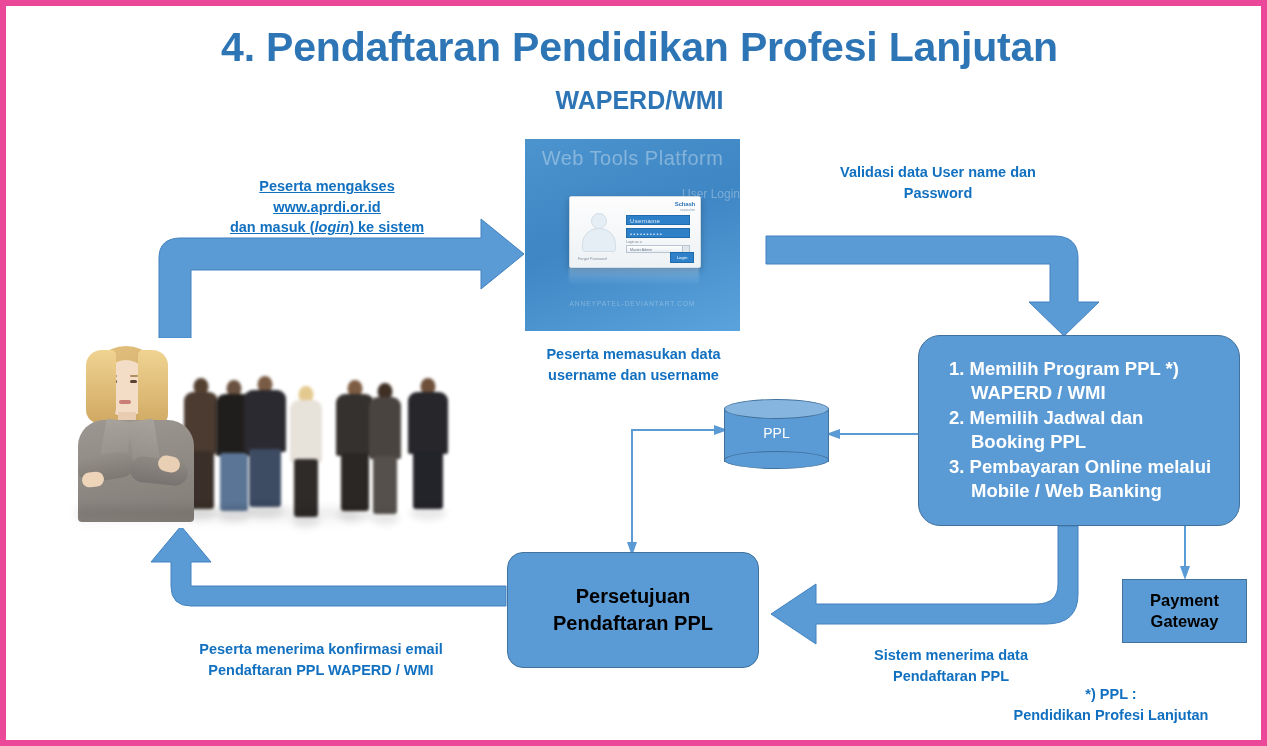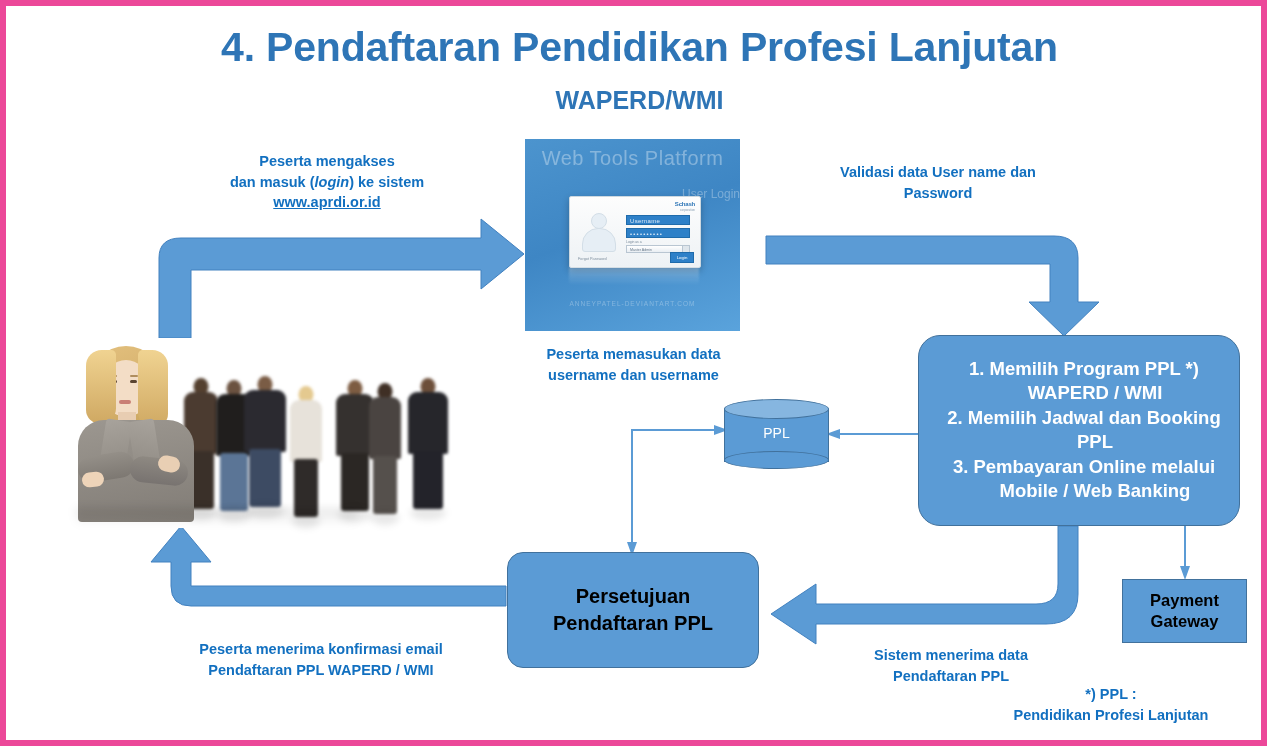--- a/index.html
+++ b/index.html
@@ -59,29 +59,28 @@
     left: 912px; top: 329px;
     width: 322px; height: 191px;
     background: #5B9BD5;
     border: 1px solid #41719C;
     border-radius: 22px;
     box-sizing: border-box;
     display: flex;
     align-items: center;
   }
   #steps-list {
-    margin: 0;
+    margin: 10px;
     padding: 0 10px 0 20px;
     list-style: none;
     color: #ffffff;
     font-weight: bold;
     font-size: 18.5px;
     line-height: 1.30;
     width: 100%;
-    text-align: center;
   }
   #steps-list li {
     padding-left: 22px;
     text-indent: -22px;
     margin: 0 0 1px 0;
   }
 
   #persetujuan-box {
     left: 501px; top: 546px;
     width: 252px; height: 116px;
@@ -424,24 +423,24 @@
     <path d="M 820,428 L 834,423 L 834,433 Z" fill="#5B9BD5"></path>
 
     <path d="M 712,424 L 626,424 L 626,540" stroke="#5B9BD5" stroke-width="2" fill="none"></path>
     <path d="M 722,424 L 708,419 L 708,429 Z" fill="#5B9BD5"></path>
     <path d="M 626,550 L 621,536 L 631,536 Z" fill="#5B9BD5"></path>
 
     <path d="M 1179,520 L 1179,565" stroke="#5B9BD5" stroke-width="2" fill="none"></path>
     <path d="M 1179,574 L 1174,560 L 1184,560 Z" fill="#5B9BD5"></path>
   </svg>
 
-  <div class="abs note" id="note-access" style="left:196px; top:145px; width:250px;">
+  <div class="abs note" id="note-access" style="left:196px; top:170px; width:250px;text-decoration:underline;">
     <div>Peserta mengakses</div>
+    <div><span class="ul">www.aprdi.or.id</span></div>
     <div><span>dan masuk (</span><span class="it">login</span><span>) ke sistem</span></div>
-    <div><span class="ul">www.aprdi.or.id</span></div>
   </div>
 
   <div class="abs note" id="note-validation" style="left:812px; top:156px; width:240px;">
     <div>Validasi data User name dan</div>
     <div>Password</div>
   </div>
 
   <div class="abs" id="platform-img">
     <div id="platform-title">Web Tools Platform</div>
     <div id="platform-sub">User Login</div>

